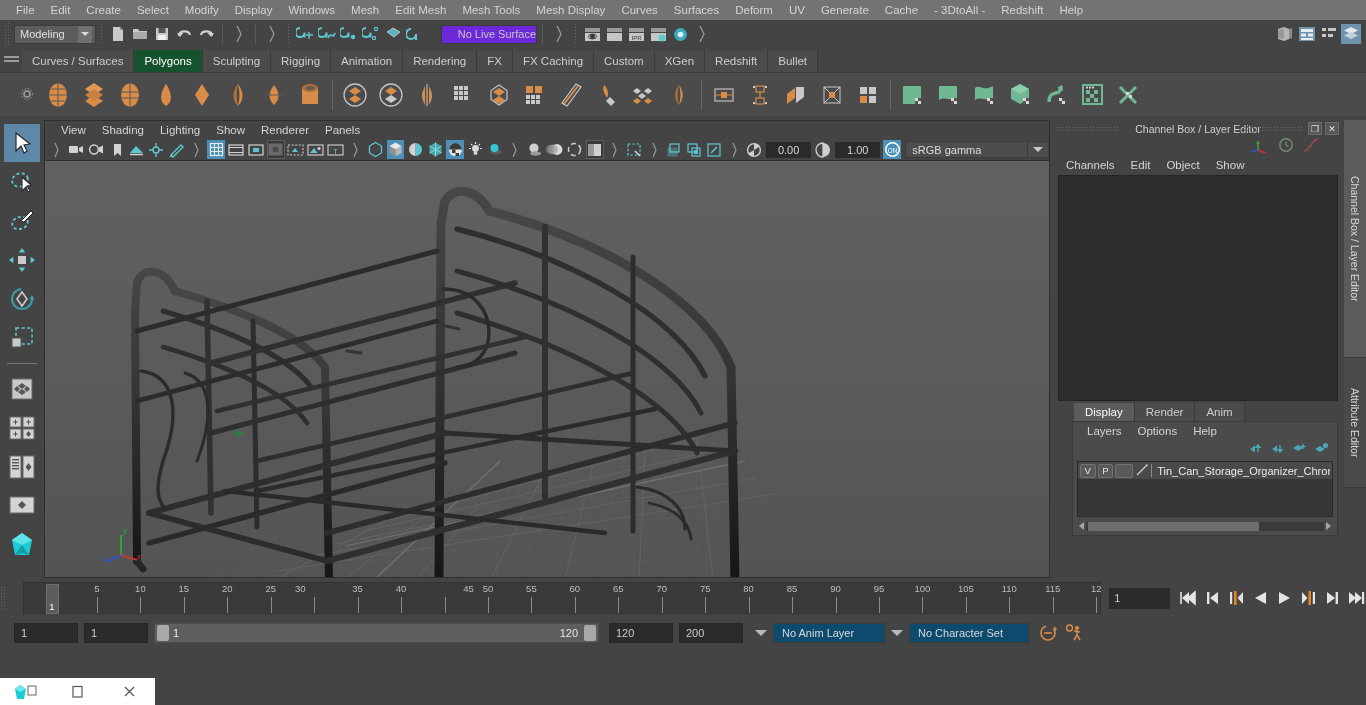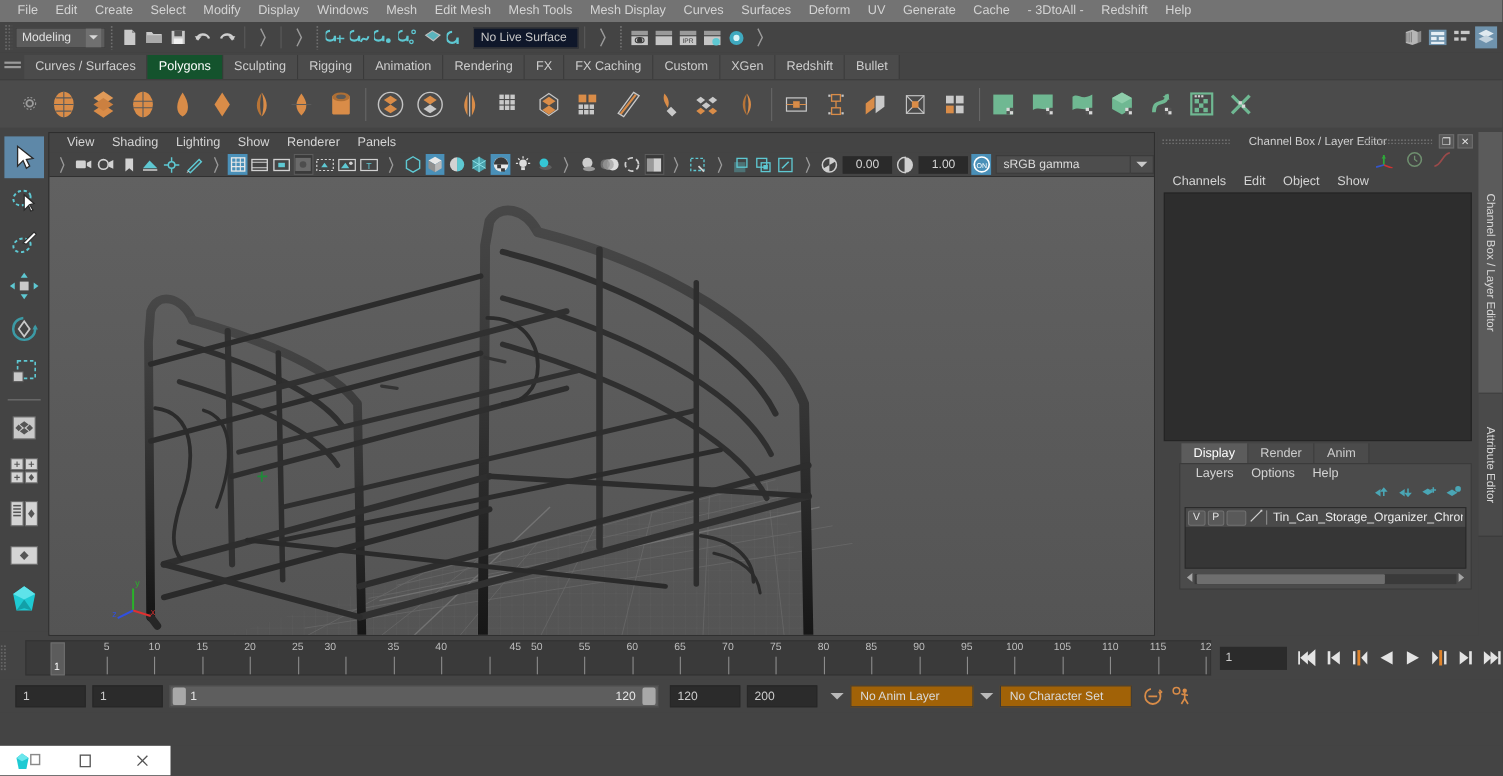--- a/index.html
+++ b/index.html
@@ -27,22 +27,22 @@
     display:flex; align-items:center; font-size:11px; color:#e0e0e0; padding-left:5px; position:relative;
   }
   .menuset .arr { position:absolute; right:3px; top:0; width:14px; height:17px; background:#707070;
      display:flex; align-items:center; justify-content:center; }
   .menuset .arr::after { content:""; border-left:4px solid transparent; border-right:4px solid transparent; border-top:4px solid #d8d8d8; }
   .sep { width:1px; height:20px; background:#5a5a5a; margin:0 5px; }
   .sepd { width:3px; height:22px; margin:0 4px;
      background-image:radial-gradient(#6e6e6e 0.7px, transparent 0.8px); background-size:3px 3px;}
   .sbtn { width:20px; height:20px; margin:0 1px; display:flex; align-items:center; justify-content:center; position:relative;}
   .sbtn svg { display:block; }
-  .livesurf { height:19px; width:96px; background:#0f172a; border:1px solid #3a3a3a; color:#c6c6c6;
-     font-size:11px; display:flex; align-items:center; padding-left:6px; margin-left:4px; }
+  .livesurf { height:19px; width:96px; background:#6d28d9; border:1px solid #3a3a3a; color:#c6c6c6;
+     font-size:11px; display:flex; align-items:center; padding-left:6px; margin-left:15px;justify-content:flex-end; }
   .statusline .rightgrp { margin-left:auto; display:flex; align-items:center; padding-right:4px; }
 
   
   .shelfwrap { background:#444; }
   .shelftabs { height:24px; display:flex; align-items:flex-end; padding-left:22px; position:relative; }
   .shelf-hamb { position:absolute; left:4px; top:4px; width:15px; height:14px; display:flex; flex-direction:column; justify-content:center; gap:2px;}
   .shelf-hamb i { display:block; height:2px; background:#9b9b9b; }
   .stab { height:22px; padding:0 10px; font-size:11.5px; color:#cdcdcd; background:#4b4b4b;
      display:flex; align-items:center; border-right:1px solid #3a3a3a; cursor:default; }
   .stab.active { background:#14532d; color:#fff; }
@@ -132,21 +132,21 @@
   .rfield { width:64px; height:20px; background:#2b2b2b; color:#cdcdcd; font-size:11px;
     display:flex; align-items:center; padding-left:6px; margin-right:6px; border:1px solid #272727;}
   .rangebar { position:relative; width:445px; height:20px; background:#5e5e5e; border:1px solid #4a4a4a;
     display:flex; align-items:center; margin-right:10px;}
   .rangebar .cap { width:12px; height:16px; background:#a8a8a8; border-radius:2px; position:absolute;}
   .rangebar .capL { left:2px;} .rangebar .capR { right:2px;}
   .rangebar .v1 { position:absolute; left:18px; font-size:11px; color:#e6e6e6;}
   .rangebar .v2 { position:absolute; right:20px; font-size:11px; color:#e6e6e6;}
   .ddarrow { width:16px; height:20px; display:flex; align-items:center; justify-content:center; margin:0 4px;}
   .ddarrow::after{content:"";border-left:6px solid transparent;border-right:6px solid transparent;border-top:6px solid #b9b9b9;}
-  .combo { height:20px; background:#a16207; border:1px solid #3a3a3a; color:#d9d9d9; font-size:11px;
+  .combo { height:20px; background:#0c4a6e; border:1px solid #3a3a3a; color:#d9d9d9; font-size:11px;
     display:flex; align-items:center; padding:0 8px;}
 
   
   .cmdwrap { position:absolute; left:0; top:652px; width:1366px; height:26px; background:#444; display:flex; align-items:center; padding-left:14px;}
   .cmdlabel { width:52px; font-size:11.5px; color:#d4d4d4;}
   .cmdinput { height:19px; width:440px; background:#3c3c3c; border:1px solid #333;}
   .cmdout { flex:1; height:19px; background:#3c3c3c; border:1px solid #333; margin-left:8px; margin-right:26px;
      display:flex; align-items:center; padding-left:6px; font-size:11px; color:#d0d0d0;}
   .cmdicon { position:absolute; right:6px; width:16px; height:16px;}
 

